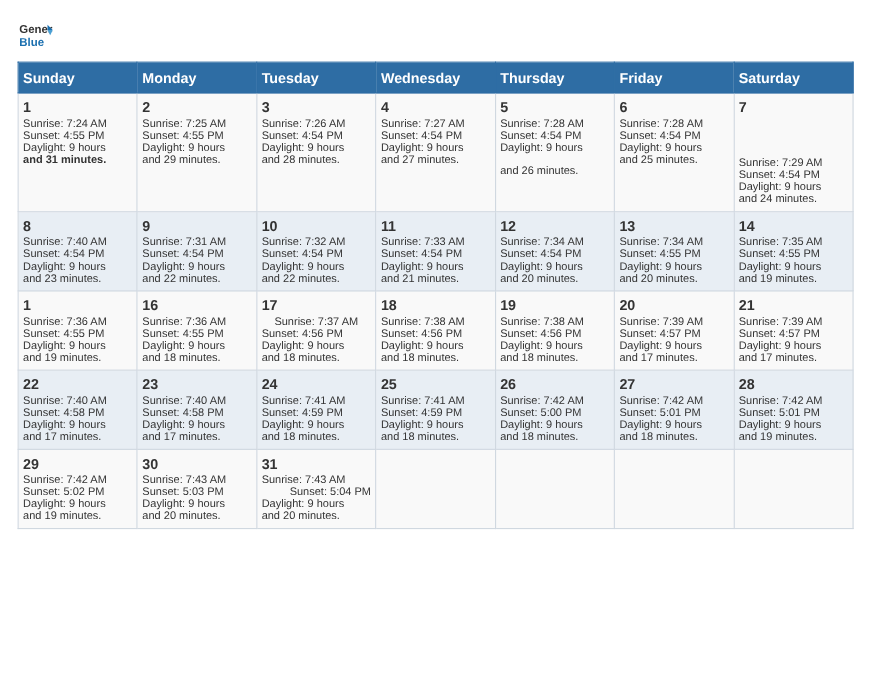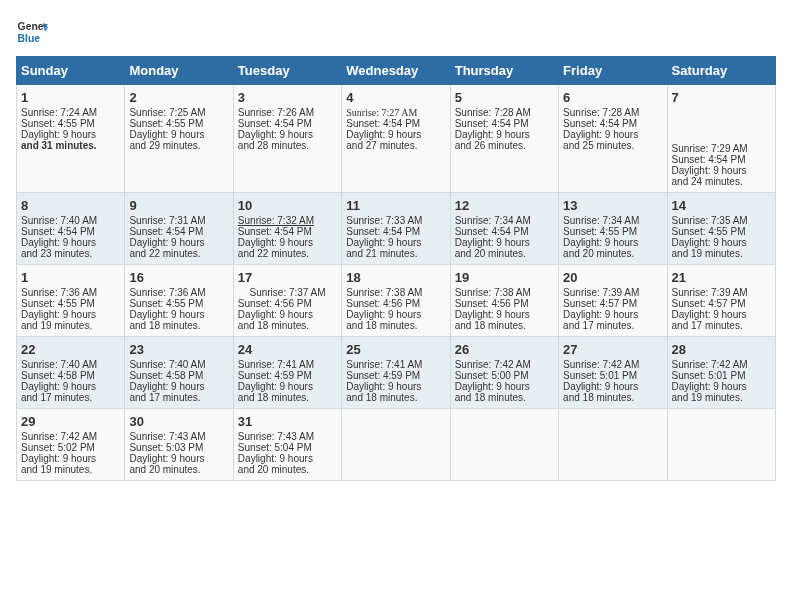--- a/index.html
+++ b/index.html
@@ -127,31 +127,31 @@
         </td>
         <td>
           <span class="day-num">3</span>
           <span style="display: block;">Sunrise: 7:26 AM</span>
           <span style="display: block;">Sunset: 4:54 PM</span>
           <span style="display: block;">Daylight: 9 hours</span>
           <span style="display: block;">and 28 minutes.</span>
         </td>
         <td>
           <span class="day-num">4</span>
-          <span style="display: block; font-family: Liberation Serif, serif;">Sunrise: 7:27 AM</span>
+          <span style="display: block;">Sunrise: 7:27 AM</span>
           <span style="display: block;">Sunset: 4:54 PM</span>
           <span style="display: block;">Daylight: 9 hours</span>
           <span style="display: block;">and 27 minutes.</span>
         </td>
         <td>
           <span class="day-num">5</span>
           <span style="display: block;">Sunrise: 7:28 AM</span>
           <span style="display: block;">Sunset: 4:54 PM</span>
           <span style="display: block;">Daylight: 9 hours</span>
-          <span style="display: block;">and 26 minutes.</span>
+          <span style="display: block; margin-top: 10px;">and 26 minutes.</span>
         </td>
         <td>
           <span class="day-num">6</span>
           <span style="display: block;">Sunrise: 7:28 AM</span>
           <span style="display: block;">Sunset: 4:54 PM</span>
           <span style="display: block;">Daylight: 9 hours</span>
           <span style="display: block;">and 25 minutes.</span>
         </td>
         <td>
           <span class="day-num">7</span>
@@ -171,21 +171,21 @@
         </td>
         <td>
           <span class="day-num">9</span>
           <span style="display: block;">Sunrise: 7:31 AM</span>
           <span style="display: block;">Sunset: 4:54 PM</span>
           <span style="display: block;">Daylight: 9 hours</span>
           <span style="display: block;">and 22 minutes.</span>
         </td>
         <td>
           <span class="day-num">10</span>
-          <span style="display: block; text-decoration: underline;">Sunrise: 7:32 AM</span>
+          <span style="display: block;">Sunrise: 7:32 AM</span>
           <span style="display: block;">Sunset: 4:54 PM</span>
           <span style="display: block;">Daylight: 9 hours</span>
           <span style="display: block;">and 22 minutes.</span>
         </td>
         <td>
           <span class="day-num">11</span>
           <span style="display: block;">Sunrise: 7:33 AM</span>
           <span style="display: block;">Sunset: 4:54 PM</span>
           <span style="display: block;">Daylight: 9 hours</span>
           <span style="display: block;">and 21 minutes.</span>
@@ -325,21 +325,21 @@
         <td>
           <span class="day-num">30</span>
           <span style="display: block;">Sunrise: 7:43 AM</span>
           <span style="display: block;">Sunset: 5:03 PM</span>
           <span style="display: block;">Daylight: 9 hours</span>
           <span style="display: block;">and 20 minutes.</span>
         </td>
         <td>
           <span class="day-num">31</span>
           <span style="display: block;">Sunrise: 7:43 AM</span>
-          <span style="display: block;">Sunset: 5:04 PM</span>
+          <span style="display: block; text-align: right;">Sunset: 5:04 PM</span>
           <span style="display: block;">Daylight: 9 hours</span>
           <span style="display: block;">and 20 minutes.</span>
         </td>
         <td class="empty-cell"></td>
         <td class="empty-cell"></td>
         <td class="empty-cell"></td>
         <td class="empty-cell"></td>
       </tr>
     </tbody>
 </table>

